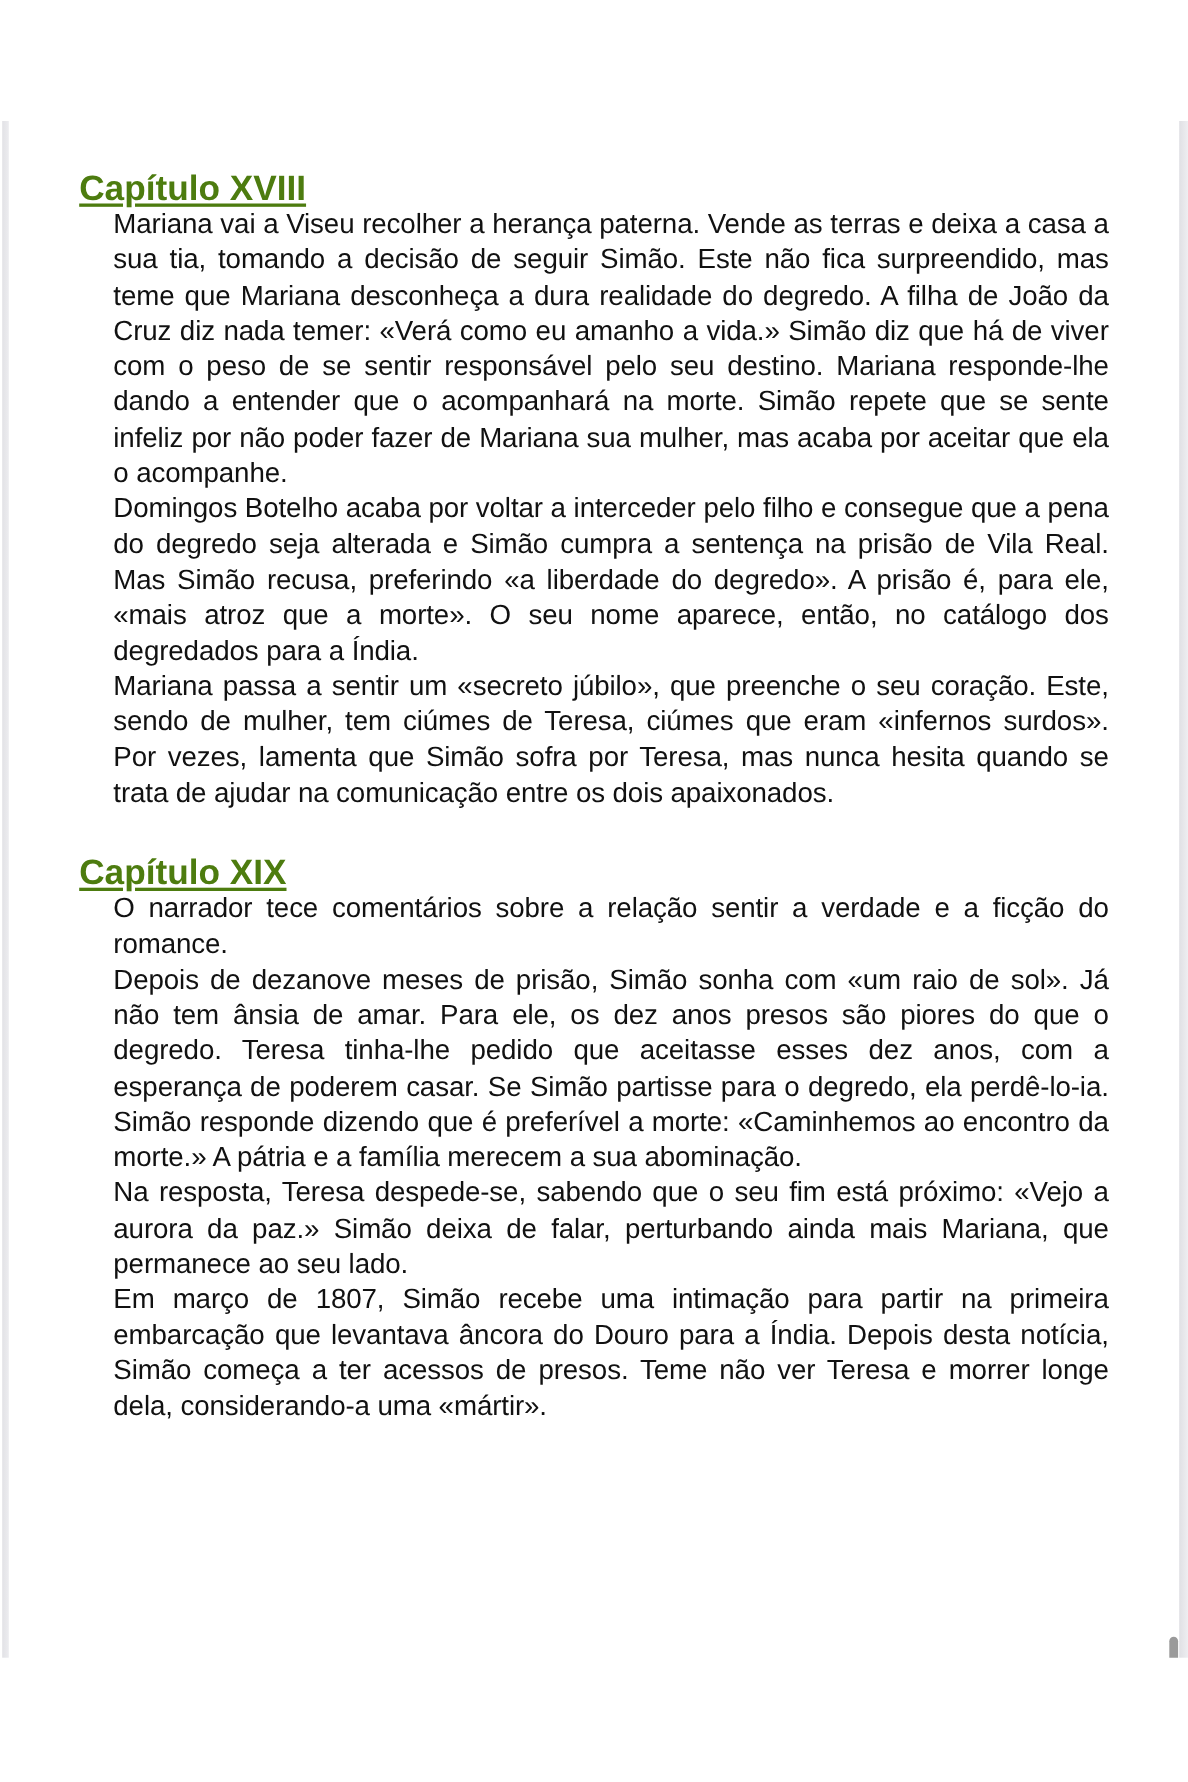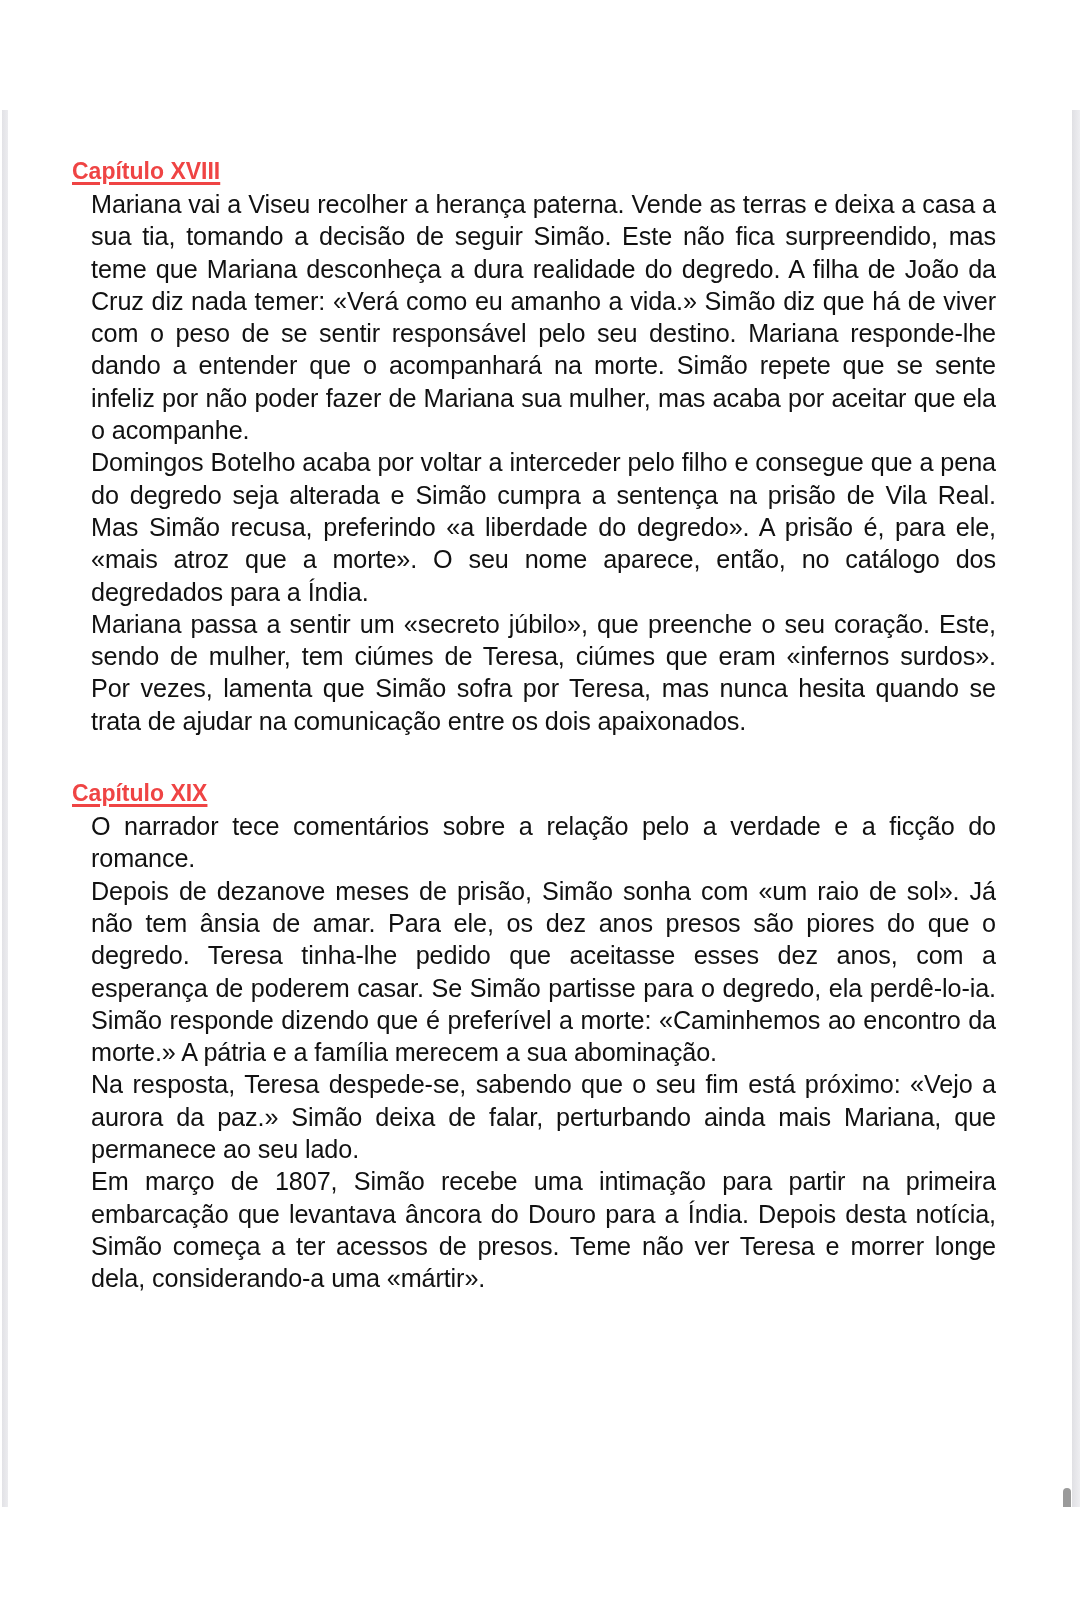--- a/index.html
+++ b/index.html
@@ -42,31 +42,31 @@
     }
     .page {
       position: absolute;
       left: 72px;
       top: 154px;
       width: 936px;
     }
     .chapter-title {
       font-family: "Liberation Sans", sans-serif;
       font-weight: bold;
-      font-size: 23px;
+      font-size: 32px;
       line-height: 34px;
       text-decoration: underline;
       text-decoration-thickness: 3px;
       text-underline-offset: 3px;
       margin: 0;
       padding: 0;
-      color: #ef4444;
+      color: #4d7c0f;
     }
     .chapter-body {
-      margin-left: 19px;
+      margin-left: 31px;
       width: 905px;
     }
     .para {
       font-size: 25.2px;
       line-height: 32.3px;
       text-align: justify;
       margin: 0;
       letter-spacing: -0.1px;
     }
     .section-gap {
@@ -89,20 +89,20 @@
       <p class="para">Domingos Botelho acaba por voltar a interceder pelo filho e consegue que a pena do degredo seja alterada e Simão cumpra a sentença na prisão de Vila Real. Mas Simão recusa, preferindo «a liberdade do degredo». A prisão é, para ele, «mais atroz que a morte». O seu nome aparece, então, no catálogo dos degredados para a Índia.</p>
       <p class="para">Mariana passa a sentir um «secreto júbilo», que preenche o seu coração. Este, sendo de mulher, tem ciúmes de Teresa, ciúmes que eram «infernos surdos». Por vezes, lamenta que Simão sofra por Teresa, mas nunca hesita quando se trata de ajudar na comunicação entre os dois apaixonados.</p>
     </div>
   </section>
 
   <div class="section-gap"></div>
 
   <section>
     <h2 class="chapter-title">Capítulo XIX</h2>
     <div class="chapter-body">
-      <p class="para">O narrador tece comentários sobre a relação pelo a verdade e a ficção do romance.</p>
+      <p class="para">O narrador tece comentários sobre a relação sentir a verdade e a ficção do romance.</p>
       <p class="para">Depois de dezanove meses de prisão, Simão sonha com «um raio de sol». Já não tem ânsia de amar. Para ele, os dez anos presos são piores do que o degredo. Teresa tinha-lhe pedido que aceitasse esses dez anos, com a esperança de poderem casar. Se Simão partisse para o degredo, ela perdê-lo-ia. Simão responde dizendo que é preferível a morte: «Caminhemos ao encontro da morte.» A pátria e a família merecem a sua abominação.</p>
       <p class="para">Na resposta, Teresa despede-se, sabendo que o seu fim está próximo: «Vejo a aurora da paz.» Simão deixa de falar, perturbando ainda mais Mariana, que permanece ao seu lado.</p>
       <p class="para">Em março de 1807, Simão recebe uma intimação para partir na primeira embarcação que levantava âncora do Douro para a Índia. Depois desta notícia, Simão começa a ter acessos de presos. Teme não ver Teresa e morrer longe dela, considerando-a uma «mártir».</p>
     </div>
   </section>
 
 </div>
 
 </body></html>

